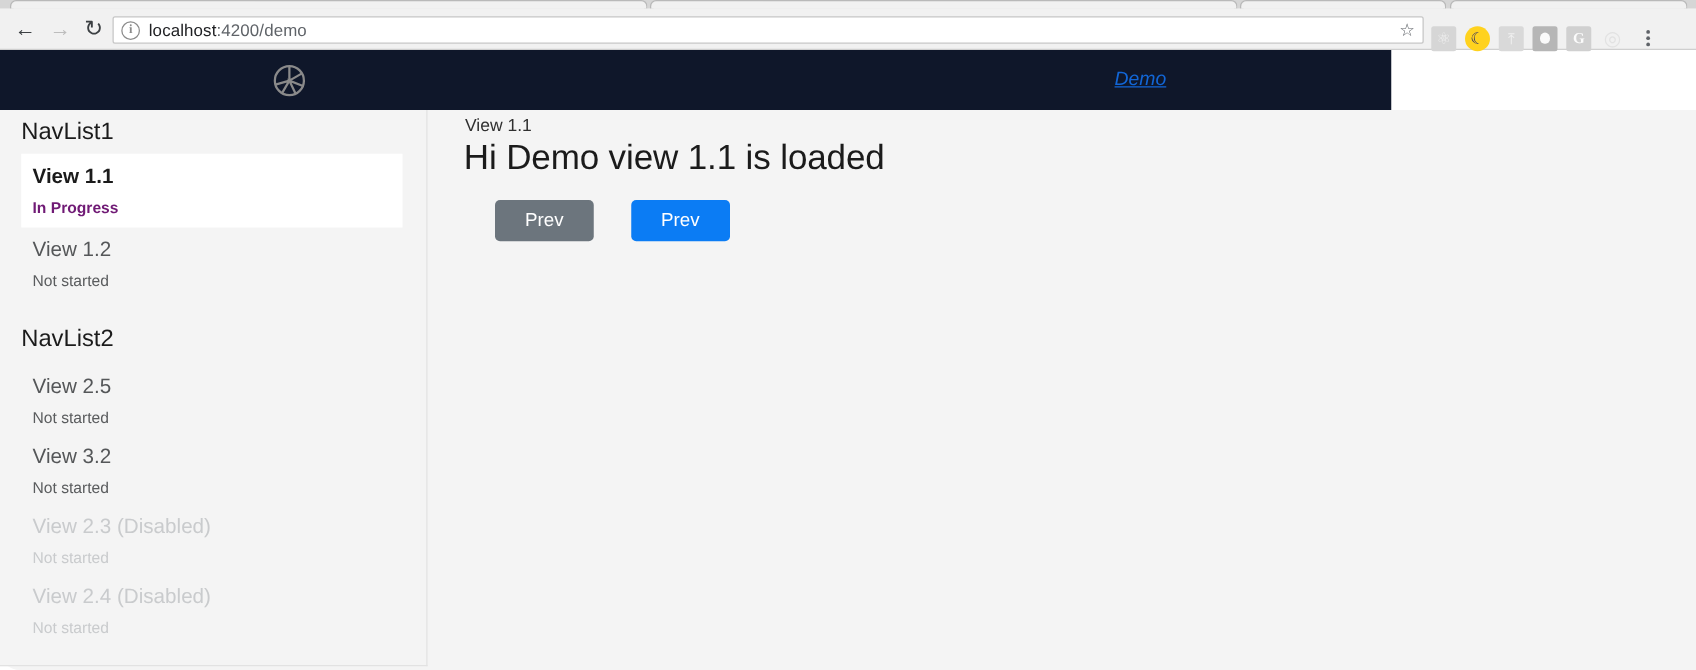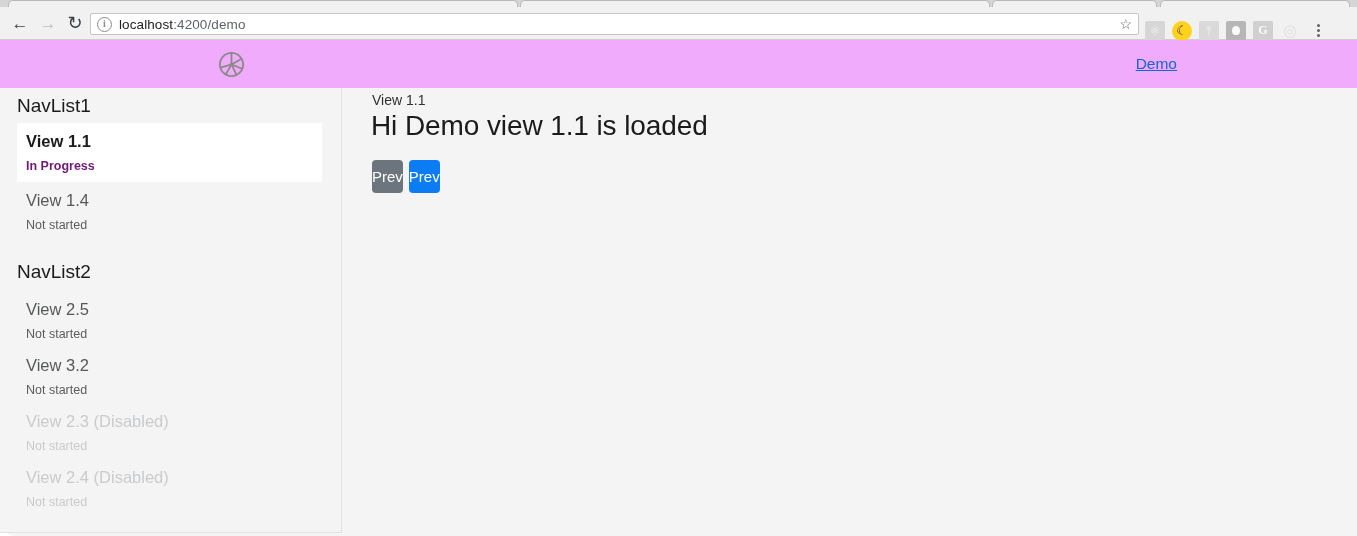--- a/index.html
+++ b/index.html
@@ -144,25 +144,26 @@
     flex-direction: column;
     align-items: center;
     gap: 2px;
   }
   .kebab span { width: 3px; height: 3px; border-radius: 50%; background: #5f6368; display: block; }
 
   
   .navbar {
     position: absolute;
     top: 40px; left: 0;
-    width: 1357px;
+    width: 1113px;
     height: 48px;
-    background: #f0abfc;
-    display: flex;
-    align-items: center;
+    background: #0f172a;
+    display: flex;
+    align-items: center;
+    font-style: italic;
   }
   .brand-logo {
     position: absolute;
     left: 216px;
     width: 31px; height: 31px;
   }
   .brand-logo svg { display: block; }
   .navbar-link {
     position: absolute;
     right: 180px;
@@ -279,23 +280,24 @@
     top: 72px; left: 29px;
     display: flex;
     gap: 6px;
   }
   .btn {
     border: none;
     border-radius: 4px;
     font-family: "Liberation Sans", sans-serif;
     font-size: 15px;
     color: #ffffff;
-    padding: 8px 0;
+    padding: 8px 24px;
     cursor: pointer;
     line-height: 1.15;
+    margin-left: 24px;
   }
   .btn-prev { background: #6c757d; }
   .btn-next { background: #0b7cf4; }
 </style>
 </head>
 <body>
 
 <div id="app">
 
   <div class="tabstrip">
@@ -351,21 +353,21 @@
 
       <div class="nav-group-1">
         <h2 class="nav-group-title">NavList1</h2>
 
         <div class="nav-item active ni-0">
           <span class="title">View 1.1</span>
           <span class="status">In Progress</span>
         </div>
 
         <div class="nav-item ni-1">
-          <span class="title">View 1.4</span>
+          <span class="title">View 1.2</span>
           <span class="status">Not started</span>
         </div>
       </div>
 
       <div class="nav-group-2">
         <h2 class="nav-group-title">NavList2</h2>
 
         <div class="nav-item ni-2">
           <span class="title">View 2.5</span>
           <span class="status">Not started</span>

